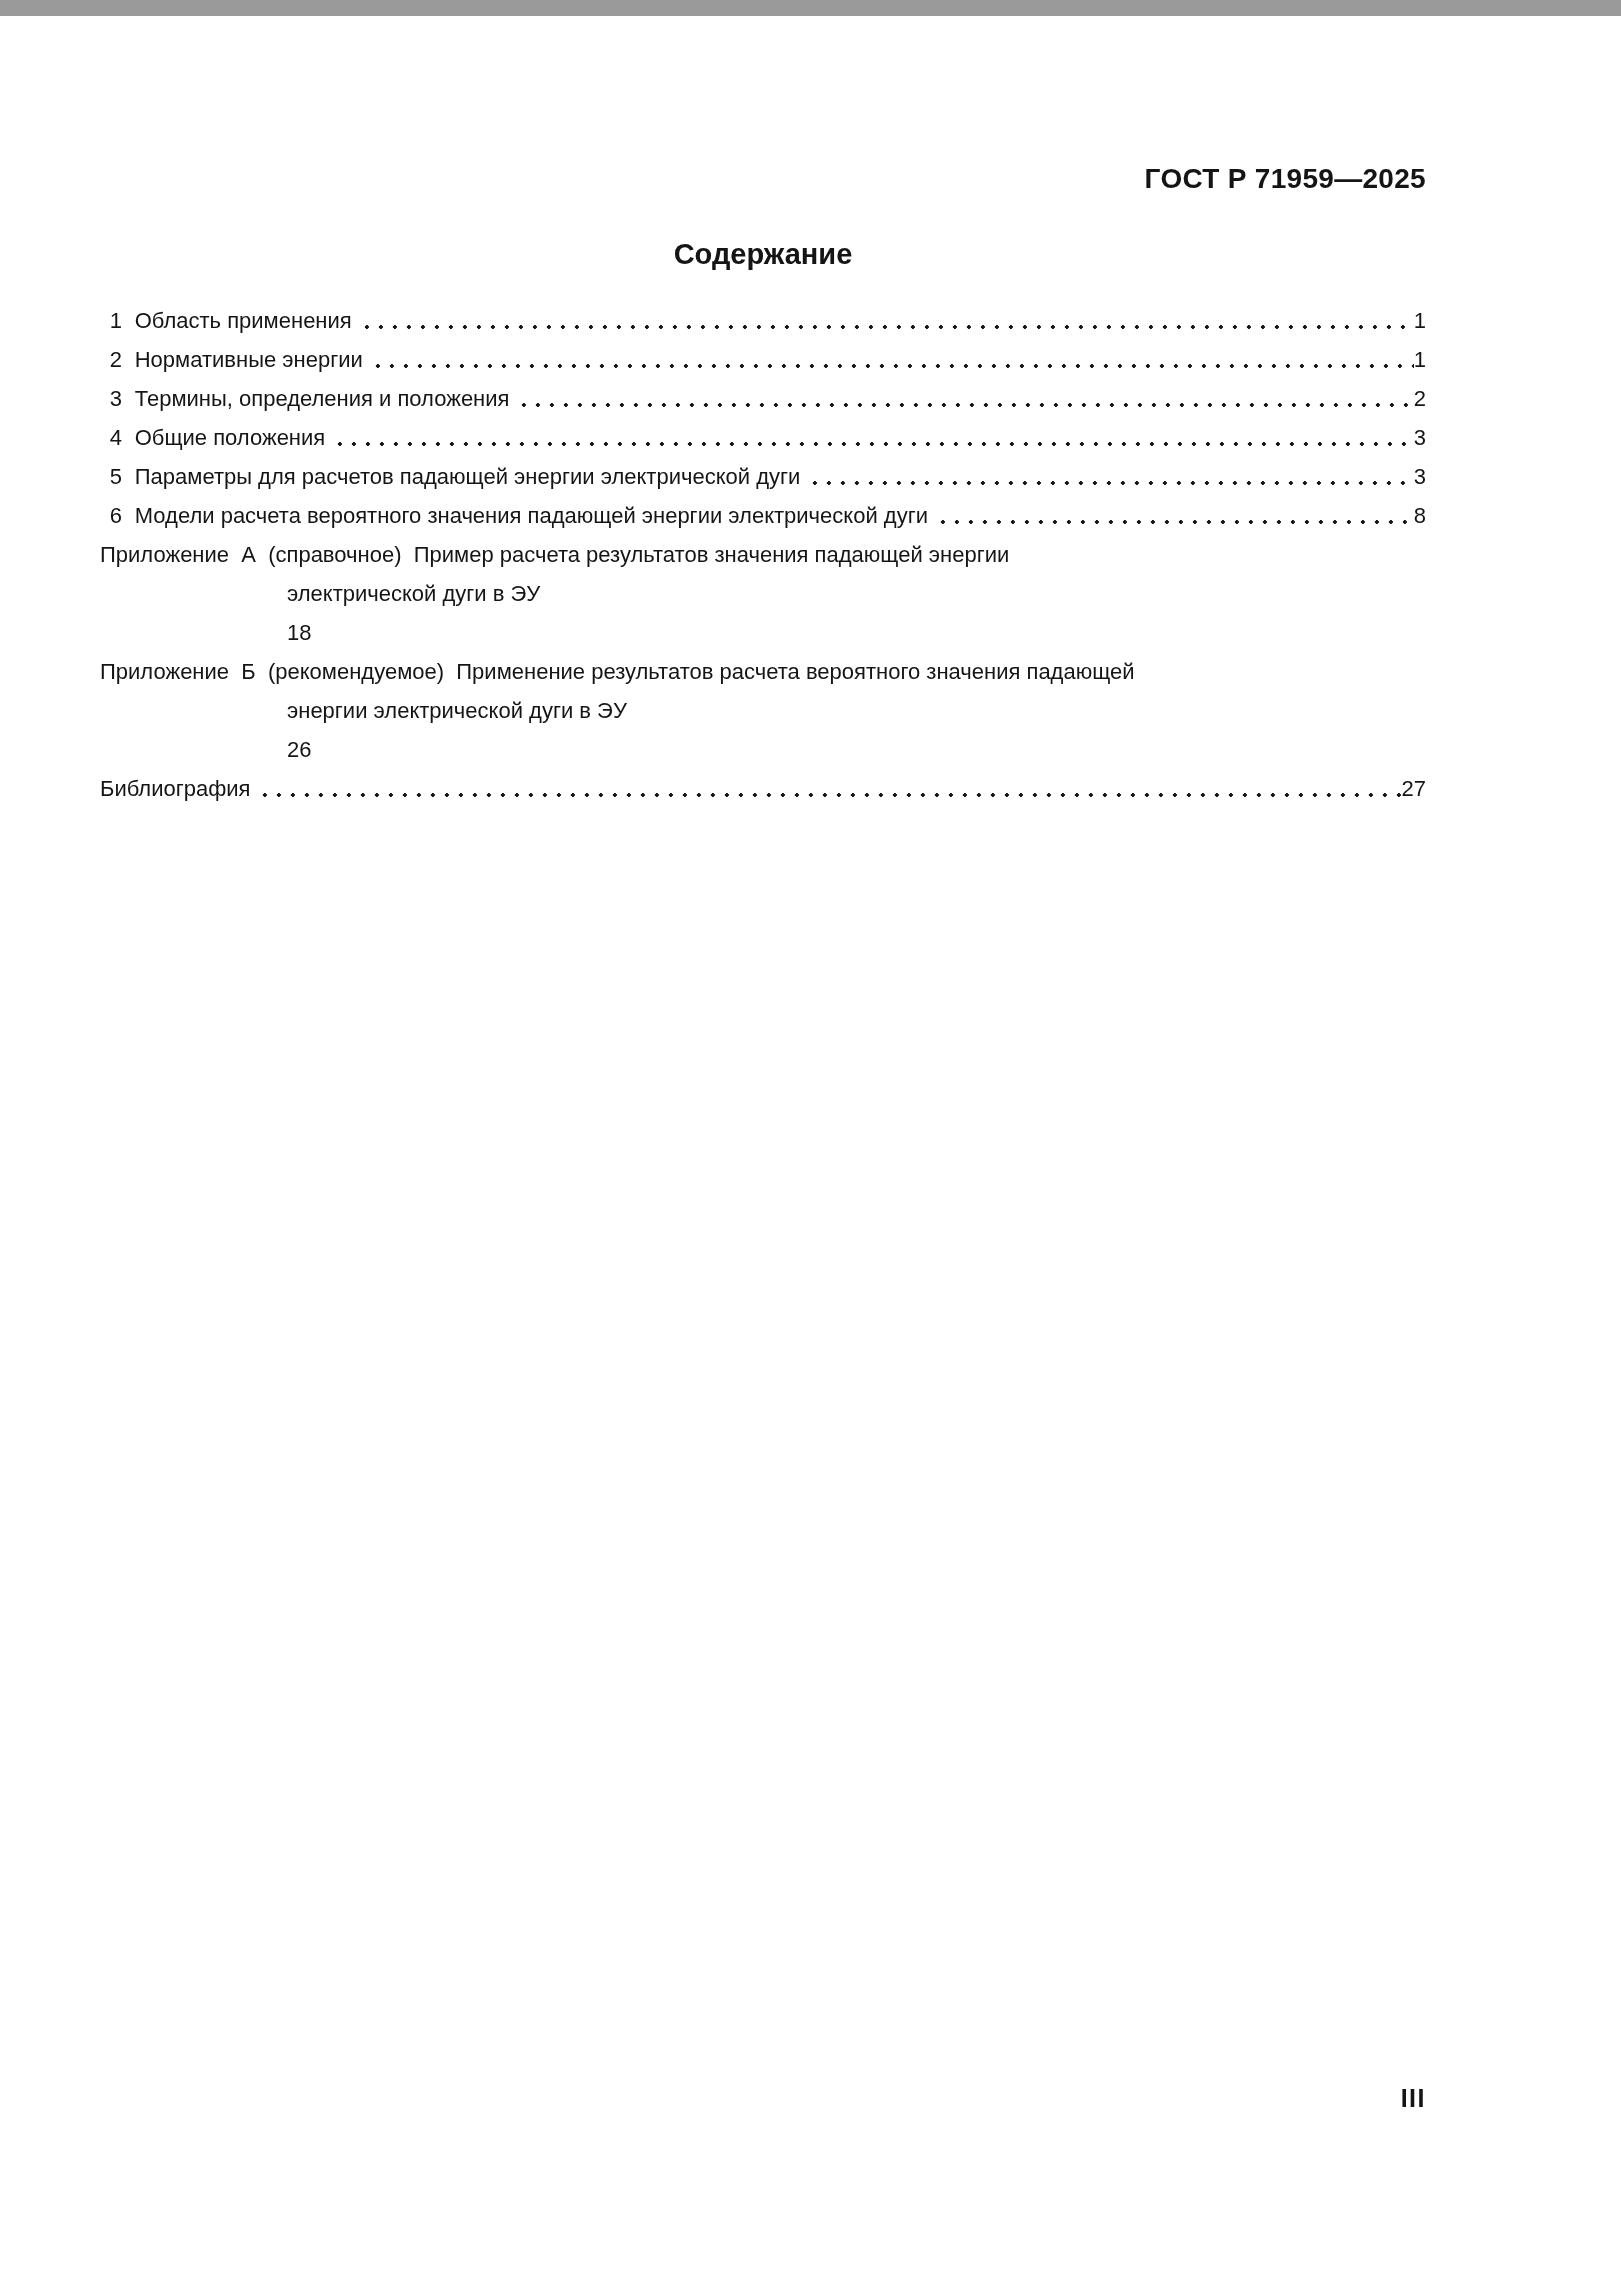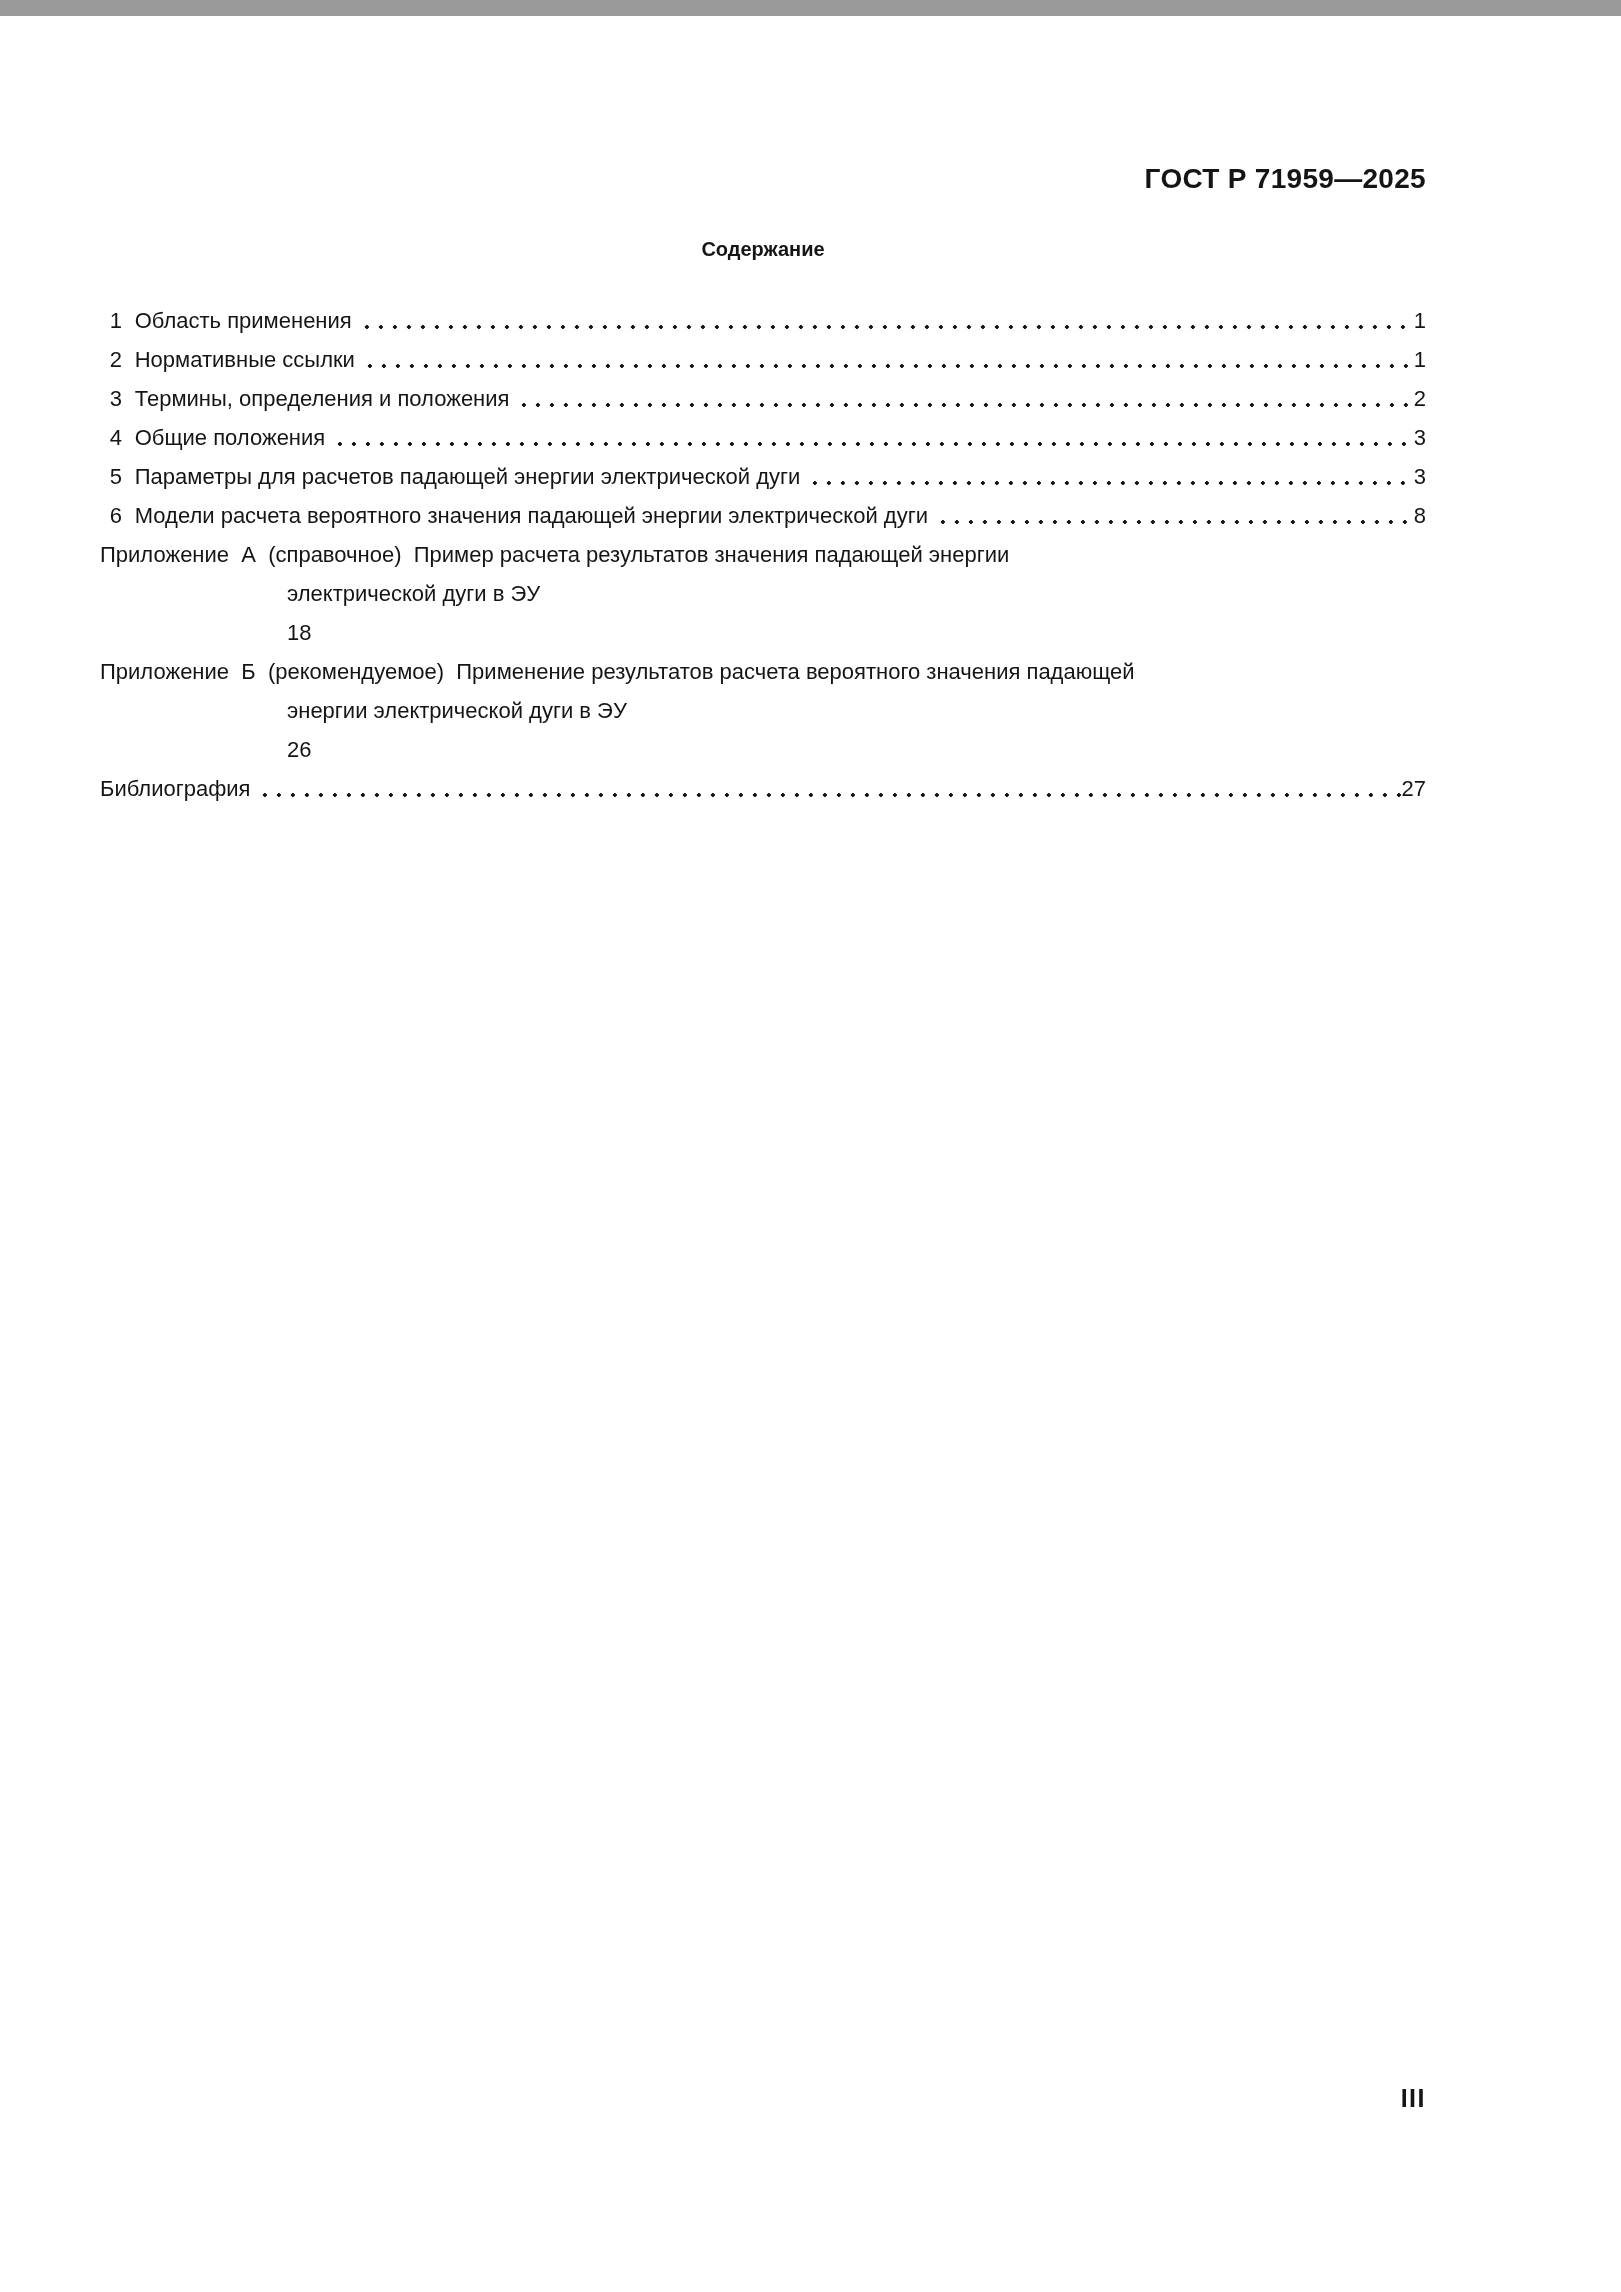--- a/index.html
+++ b/index.html
@@ -7,21 +7,21 @@
     position:relative;width:1621px;height:2293px;background:#ffffff;
     font-family:"Liberation Sans","DejaVu Sans",sans-serif;color:#151515;
     overflow:hidden;margin:16px auto;
   }
   .doc-header{
     position:absolute;top:147px;right:195px;
     font-size:28px;font-weight:bold;letter-spacing:0.3px;white-space:pre;
   }
   .doc-title{
     position:absolute;top:222px;left:100px;width:1326px;
-    text-align:center;font-size:20px;font-weight:bold;
+    text-align:center;font-size:29px;font-weight:bold;
   }
   .toc{
     position:absolute;top:285px;left:100px;width:1326px;
     font-size:22px;line-height:39px;
   }
   .toc-row{display:flex;align-items:baseline;}
   .num{margin-left:9.8px;margin-right:12.7px;white-space:pre;}
   .txt,.l1{white-space:pre;}
   .dots{
     flex:1 1 auto;min-width:19.6px;align-self:stretch;margin-left:4.9px;
@@ -44,21 +44,21 @@
   <div class="doc-title">Содержание</div>
   <nav class="toc" id="toc">
       <div class="toc-row">
     <span class="num">1</span>
     <span class="txt">Область применения</span>
     <span class="dots"></span>
     <span class="pg">1</span>
   </div>
       <div class="toc-row">
     <span class="num">2</span>
-    <span class="txt">Нормативные ссылки</span>
+    <span class="txt">Нормативные энергии</span>
     <span class="dots"></span>
     <span class="pg">1</span>
   </div>
       <div class="toc-row">
     <span class="num">3</span>
     <span class="txt">Термины, определения и положения</span>
     <span class="dots"></span>
     <span class="pg">2</span>
   </div>
       <div class="toc-row">

